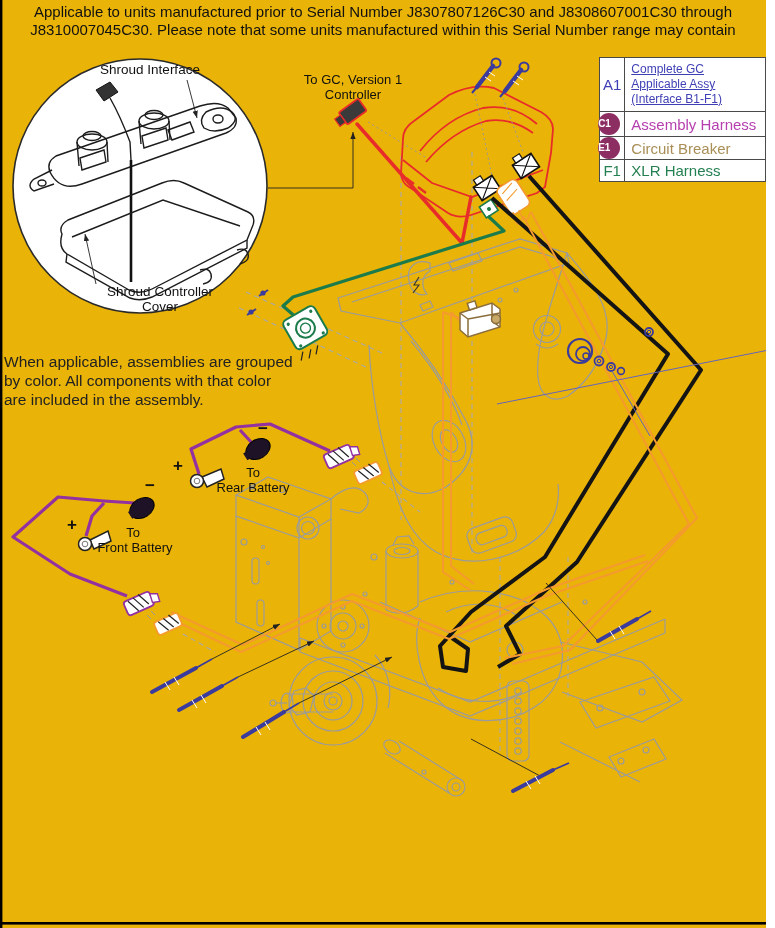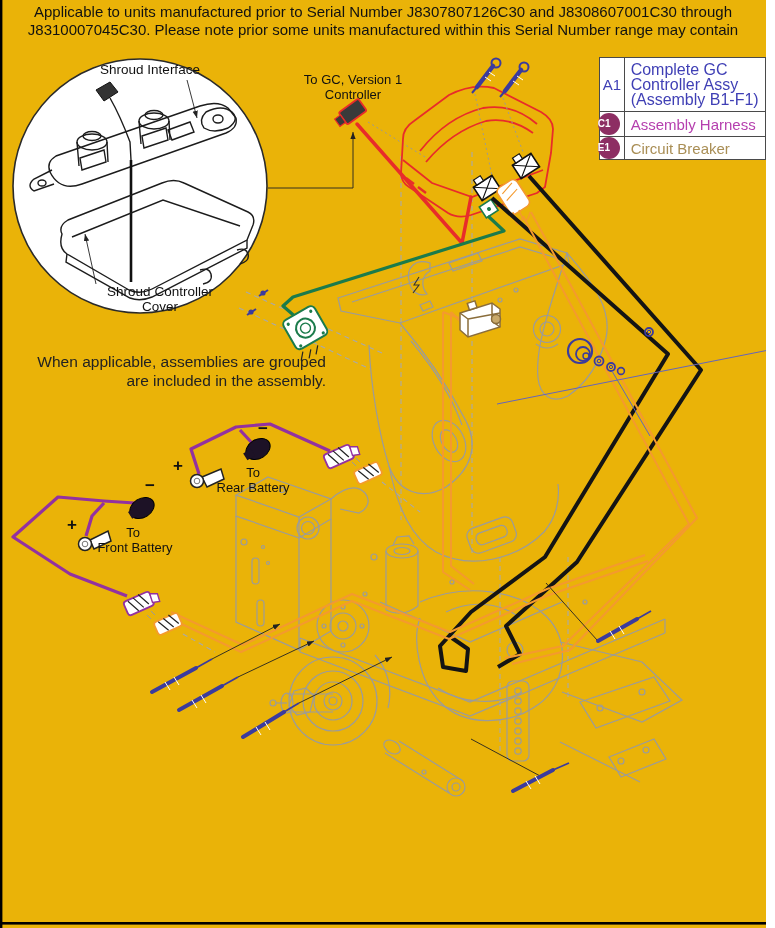--- a/index.html
+++ b/index.html
@@ -1,28 +1,28 @@
 <!DOCTYPE html>
 <html><head>
 <meta charset="utf-8">
 <style>
   html,body{margin:0;padding:0;background:#ffffff;}
   #page{position:relative;width:737px;height:928px;background:#eab308;overflow:hidden;
         font-family:"Liberation Sans",sans-serif;color:#111;padding-left:29px;}
   
   .hdr{position:absolute;top:3px;left:6px;right:6px;text-align:center;
        font-size:15px;line-height:17.5px;color:#111;}
-  .note{position:absolute;top:352px;left:4px;width:322px;text-align:right;
+  .note{position:absolute;top:352px;left:4px;width:322px;text-align:left;
         font-size:15.5px;line-height:19px;color:#222;}
   
   .legend{position:absolute;top:57px;left:599px;border-collapse:collapse;background:#fff;}
   .legend td{border:1.2px solid #4a4a4a;padding:0;vertical-align:middle;}
   .legend .idcell{width:30px;text-align:center;font-size:15px;}
   .legend .lblcell{width:142px;padding-left:6px;font-size:15px;white-space:nowrap;}
-  .legend .multiline{font-size:16px;line-height:15px;}
+  .legend .multiline{font-size:12px;line-height:15px;text-decoration:underline;}
   .badge{display:inline-block;width:22px;height:22px;border-radius:50%;
          color:#fff;font-size:10px;font-weight:bold;line-height:22px;text-align:left;
          margin-left:-6px;}
   .r1{height:54px}.r2{height:21px}.r3{height:25px}.r4{height:25px}.r5{height:23px}.r6{height:22px}
   svg{position:absolute;top:0;left:0;}
   svg text{font-family:"Liberation Sans",sans-serif;fill:#111;}
   .lab13{font-size:13px;}
   .lab135{font-size:13.5px;}
   .pm{font-size:17px;font-weight:600;}
   .gray{stroke:#9b9b9b;stroke-width:1.2;fill:none;}
@@ -33,21 +33,21 @@
   .thinblue{stroke:#6565bb;stroke-width:1;fill:none;}
   .ldr{stroke:#222;stroke-width:0.9;fill:none;}
 </style>
 </head>
 <body>
 
 <div id="page">
 
   <div class="hdr">
     <div>Applicable to units manufactured prior to Serial Number J8307807126C30 and J8308607001C30 through</div>
-    <div>J8310007045C30. Please note prior some units manufactured within this Serial Number range may contain</div>
+    <div>J8310007045C30. Please note that some units manufactured within this Serial Number range may contain</div>
   </div>
 
   <svg width="775" height="928" viewBox="0 0 775 928">
     <defs>
       <marker id="arr" markerWidth="9" markerHeight="7" refX="8" refY="3" orient="auto">
         <path d="M0,0 L8,3 L0,6 Z" fill="#222"></path>
       </marker>
     </defs>
 
     <g>
@@ -397,41 +397,46 @@
         <line class="blue" x1="553" y1="770" x2="569" y2="763" stroke-width="1.8"></line>
         <path d="M526,781 l5,8 M535,776 l5,8" stroke="#fff" stroke-width="1"></path>
       </g>
 
       <path d="M352,462 l4,4 M356,458 l4,4 M151,611 l4,4 M147,615 l4,4" stroke="#999" stroke-width="1" fill="none"></path>
     </g>
   </svg>
 
   <div class="note">
     <div>When applicable, assemblies are grouped</div>
+    <div>by color. All components with that color</div>
     <div>are included in the assembly.</div>
   </div>
 
   <table class="legend">
     <tbody>
         <tr class="r1">
       <td class="idcell" style="color: rgb(63, 63, 181);">A1</td>
       <td class="lblcell multiline" style="color: rgb(63, 63, 181);">
         <div>Complete GC</div>
-        <div>Controller Assy</div>
-        <div>(Assembly B1-F1)</div>
+        <div>Applicable Assy</div>
+        <div>(Interface B1-F1)</div>
       </td>
     </tr>
     <tr class="r3">
       <td class="idcell">
         <span class="badge" style="background-color: rgb(141, 46, 99);">C1</span>
       </td>
       <td class="lblcell" style="color: rgb(181, 63, 174);">Assembly Harness</td>
     </tr>
     <tr class="r5">
       <td class="idcell">
         <span class="badge" style="background-color: rgb(141, 46, 99);">E1</span>
       </td>
       <td class="lblcell" style="color: rgb(169, 142, 85); margin-left: 8px;">Circuit Breaker</td>
     </tr>
+    <tr class="r6">
+      <td class="idcell" style="color: rgb(37, 128, 81);">F1</td>
+      <td class="lblcell" style="color: rgb(37, 128, 81);">XLR Harness</td>
+    </tr>
   </tbody>
     </table>
 
 </div>
 
 </body></html>

